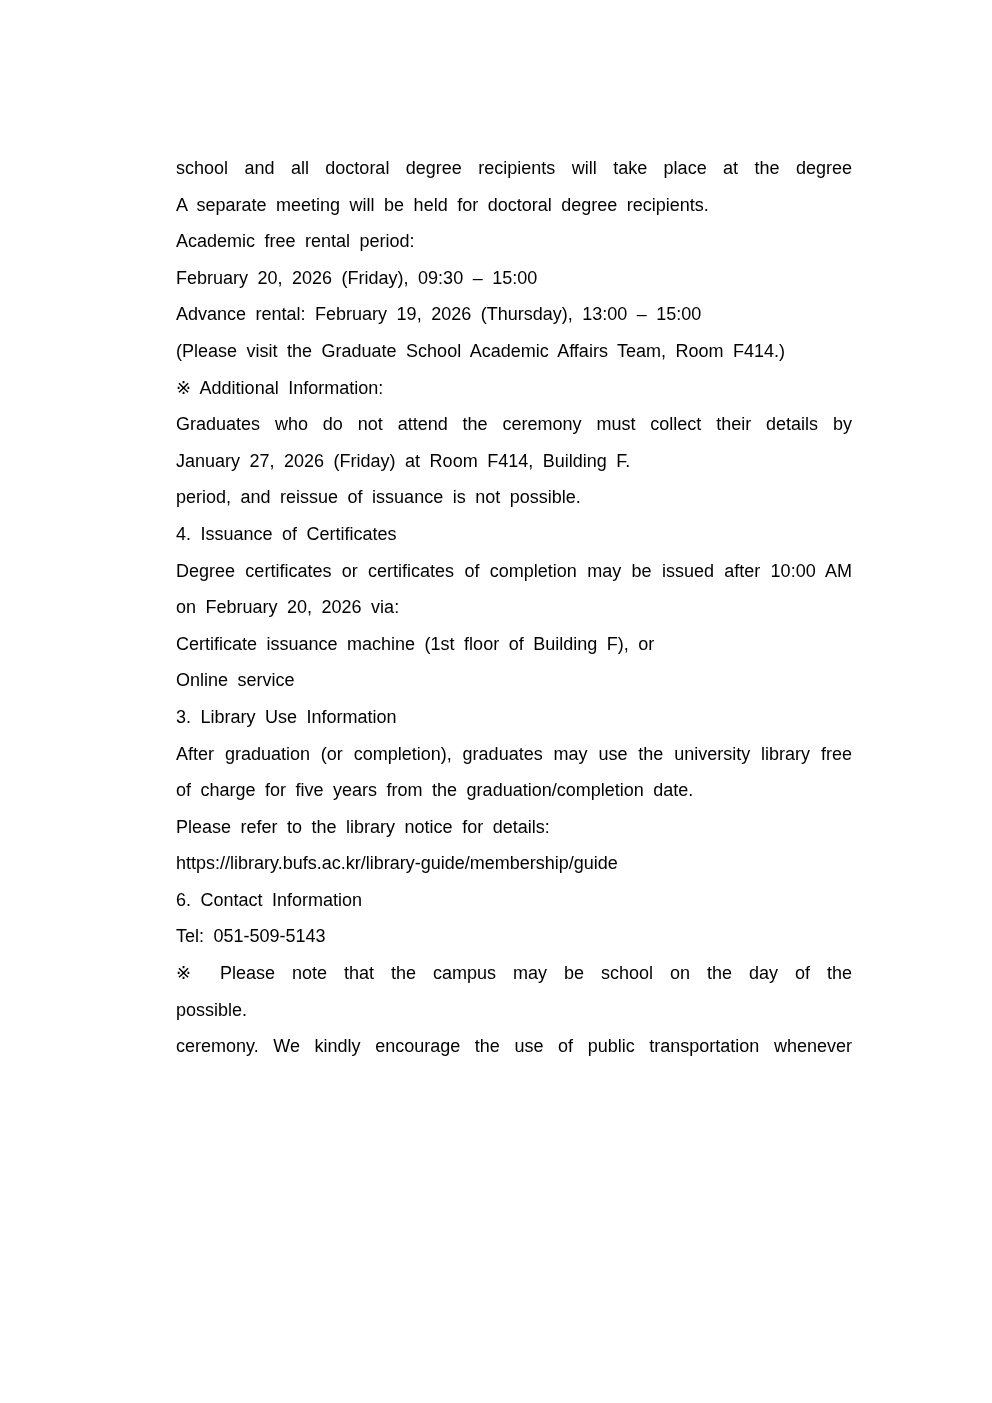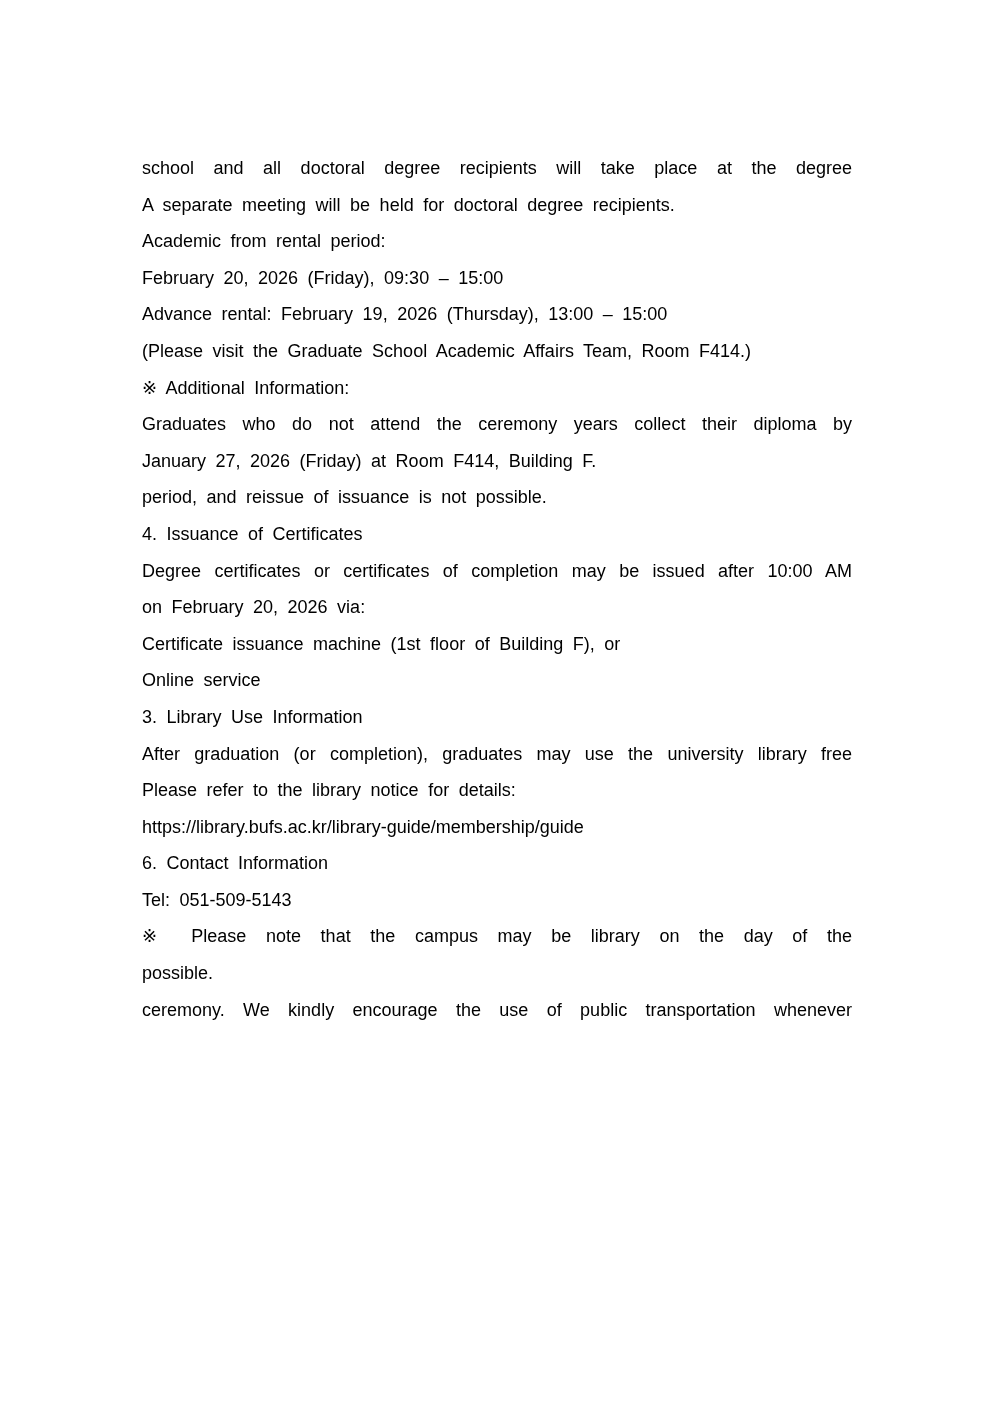--- a/index.html
+++ b/index.html
@@ -25,56 +25,57 @@
     line-height: 36.6px;
     letter-spacing: 0px;
   }
   .para {
     margin: 0;
     padding: 0;
   }
   .line {
     word-spacing: 4.5px;
     white-space: normal;
+    margin-left: 34px;
   }
   
   .line.jline {
     text-align: justify;
     text-align-last: justify;
     word-spacing: 0;
   }
 </style>
 </head>
 <body>
 
 <div class="page">
   <div class="doc-body">
       <div class="para">
         <div class="line jline">school and all doctoral degree recipients will take place at the degree</div>
       </div>
       <div class="para">
         <div class="line">A separate meeting will be held for doctoral degree recipients.</div>
       </div>
       <div class="para">
-        <div class="line">Academic from rental period:</div>
+        <div class="line">Academic free rental period:</div>
       </div>
       <div class="para">
         <div class="line">February 20, 2026 (Friday), 09:30 – 15:00</div>
       </div>
       <div class="para">
         <div class="line">Advance rental: February 19, 2026 (Thursday), 13:00 – 15:00</div>
       </div>
       <div class="para">
         <div class="line">(Please visit the Graduate School Academic Affairs Team, Room F414.)</div>
       </div>
       <div class="para">
         <div class="line">※ Additional Information:</div>
       </div>
       <div class="para">
-        <div class="line jline">Graduates who do not attend the ceremony years collect their diploma by</div>
+        <div class="line jline">Graduates who do not attend the ceremony must collect their details by</div>
         <div class="line">January 27, 2026 (Friday) at Room F414, Building F.</div>
       </div>
       <div class="para">
         <div class="line">period, and reissue of issuance is not possible.</div>
       </div>
       <div class="para">
         <div class="line">4. Issuance of Certificates</div>
       </div>
       <div class="para">
         <div class="line jline">Degree certificates or certificates of completion may be issued after 10:00 AM</div>
@@ -84,32 +85,33 @@
         <div class="line">Certificate issuance machine (1st floor of Building F), or</div>
       </div>
       <div class="para">
         <div class="line">Online service</div>
       </div>
       <div class="para">
         <div class="line">3. Library Use Information</div>
       </div>
       <div class="para">
         <div class="line jline">After graduation (or completion), graduates may use the university library free</div>
+        <div class="line">of charge for five years from the graduation/completion date.</div>
       </div>
       <div class="para">
         <div class="line">Please refer to the library notice for details:</div>
       </div>
       <div class="para">
         <div class="line">https://library.bufs.ac.kr/library-guide/membership/guide</div>
       </div>
       <div class="para">
         <div class="line">6. Contact Information</div>
       </div>
       <div class="para">
         <div class="line">Tel: 051-509-5143</div>
       </div>
       <div class="para">
-        <div class="line jline">※ Please note that the campus may be library on the day of the</div>
+        <div class="line jline">※ Please note that the campus may be school on the day of the</div>
         <div class="line">possible.</div>
         <div class="line jline">ceremony. We kindly encourage the use of public transportation whenever</div>
       </div>
     </div>
 </div>
 
 </body></html>

